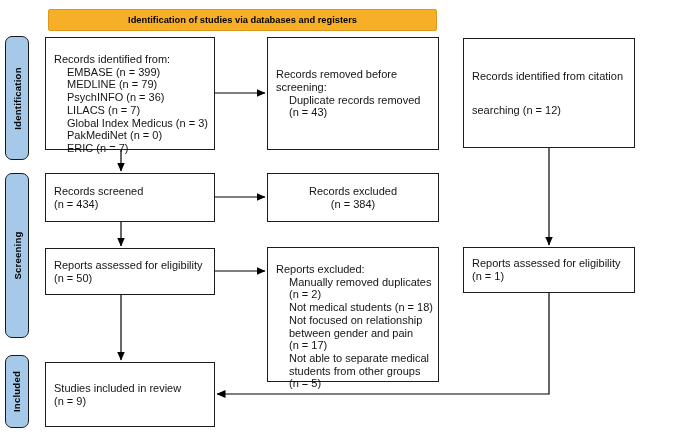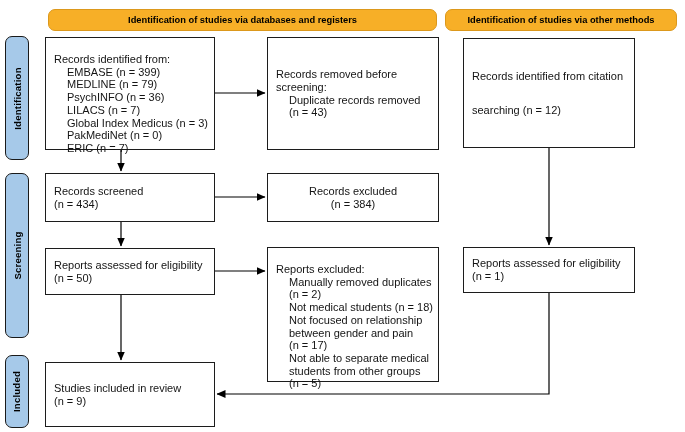--- a/index.html
+++ b/index.html
@@ -2,21 +2,21 @@
 <html><head>
 <meta charset="utf-8">
 <style>
   html,body{margin:0;padding:0;background:#ffffff;}
   .canvas{
     position:relative;width:685px;height:432px;background:#ffffff;
     font-family:"Liberation Sans",sans-serif;color:#141414;overflow:hidden;
   }
   .header{
     position:absolute;height:22px;box-sizing:border-box;
-    background:#F7AF27;border:1px solid #DC981B;border-radius:7px;
+    background:#F7AF27;border:1px solid #DC981B;border-radius:2px;
     display:flex;align-items:center;justify-content:center;
     font-weight:bold;font-size:9.3px;color:#000;text-align:center;
   }
   .stage{
     position:absolute;box-sizing:border-box;
     background:#A6C9E9;border:1.5px solid #1a1a1a;border-radius:7px;
     display:flex;align-items:center;justify-content:center;
   }
   .stage span{
     transform:rotate(-90deg);transform-origin:center;
@@ -33,21 +33,20 @@
   .ind{padding-left:13px;}
   svg.arrows{position:absolute;left:0;top:0;pointer-events:none;}
   svg.arrows path{stroke:#000;stroke-width:1.2;fill:none;}
 </style>
 </head>
 <body>
 
 <div class="canvas">
 
   <div class="header" style="left:48px;top:9px;width:389px;">Identification of studies via databases and registers</div>
-  <div class="header" style="left:445px;top:9px;width:232px;">Identification of studies via other methods</div>
 
   <div class="stage" style="left:5px;top:36px;width:24px;height:124px;">
     <span>Identification</span>
   </div>
   <div class="stage" style="left:5px;top:173px;width:24px;height:165px;">
     <span>Screening</span>
   </div>
   <div class="stage" style="left:5px;top:355px;width:24px;height:73px;">
     <span>Included</span>
   </div>

